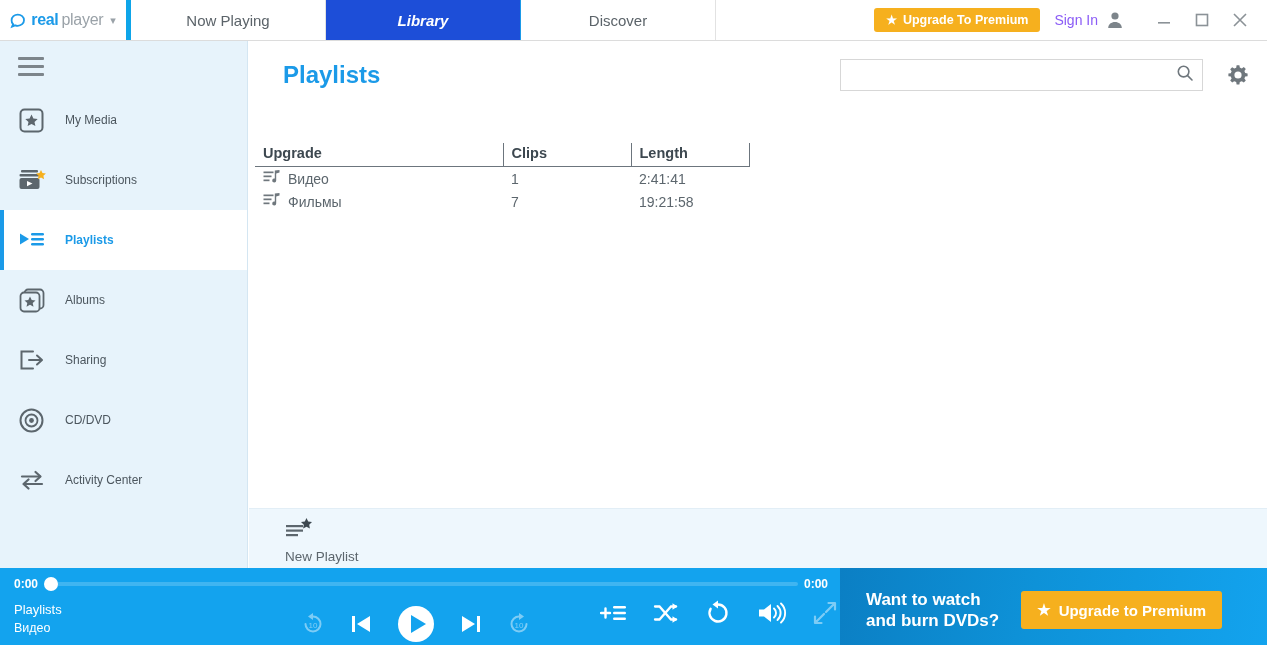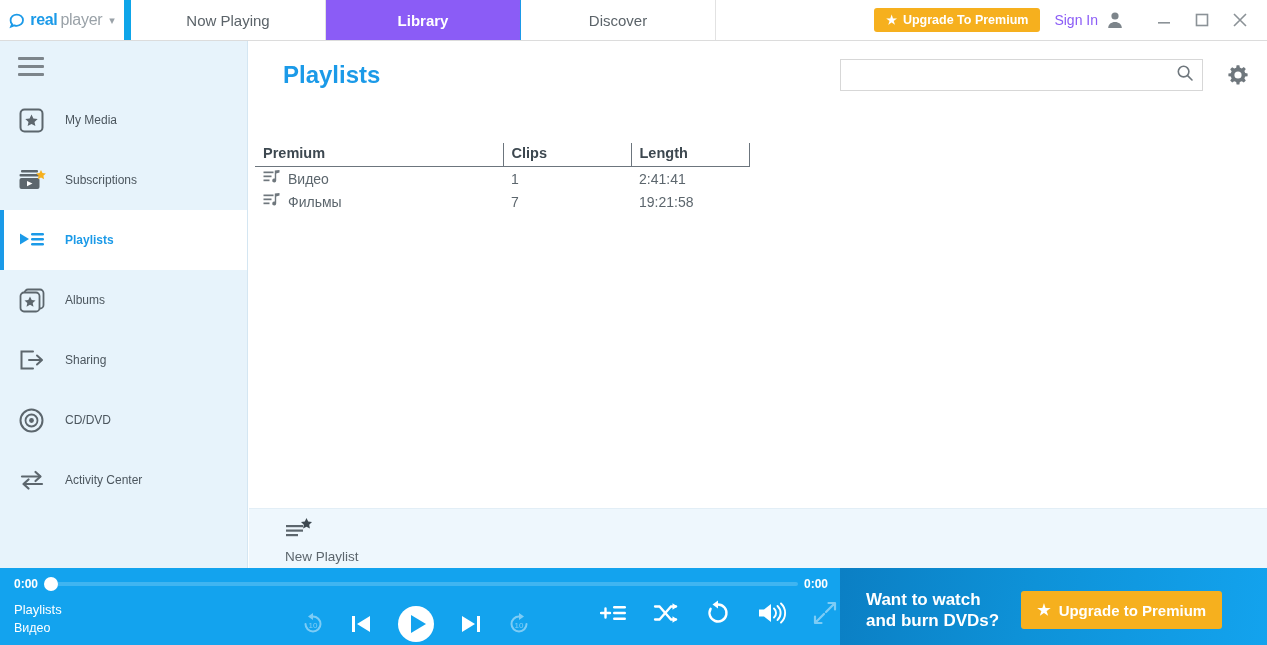--- a/index.html
+++ b/index.html
@@ -13,34 +13,34 @@
   #app { position: relative; width: 1267px; height: 645px; }
 
   
   .titlebar {
     position: absolute; top: 0; left: 0; width: 1267px; height: 41px;
     background: #ffffff; border-bottom: 1px solid #dcdcdc;
     display: flex; align-items: stretch;
   }
   .brand {
     width: 131px; display: flex; align-items: center; justify-content: center;
-    border-right: 7px solid #0ea5e9; gap: 3px;
+    border-right: 5px solid #0ea5e9; gap: 3px;
   }
   .logo-bubble { position: relative; width: 17px; height: 17px; margin-right: 1px; }
   .brand-real { color: #1b9ae8; font-weight: bold; font-size: 16px; letter-spacing: -0.3px; }
   .brand-player { color: #9aa2a8; font-size: 16px; letter-spacing: -0.3px; }
   .brand-caret { color: #9aa2a8; font-size: 11px; margin-left: 4px; }
 
   .nav-tabs { display: flex; align-items: stretch; }
   .tab {
     width: 195px; display: flex; align-items: center; justify-content: center;
     font-size: 15px; color: #5b6369; border-right: 1px solid #e2e2e2;
     cursor: pointer; background: #ffffff;
   }
-  .tab.active { background: #8b5cf6; color: #ffffff; font-weight: bold; border-right-color: #1b9ae8; }
+  .tab.active { background: #1d4ed8; color: #ffffff; font-weight: bold; border-right-color: #1b9ae8; font-style: italic; }
 
   .titlebar-right {
     margin-left: auto; display: flex; align-items: center; gap: 0px; padding-right: 8px;
   }
   .upgrade-top {
     background: #f6b01e; color: #ffffff; font-weight: bold; font-size: 12.5px;
     border: none; border-radius: 3px; height: 24px; padding: 0 12px;
     display: flex; align-items: center; gap: 6px; cursor: pointer; margin-right: 14px;
   }
   .upgrade-top .star { font-size: 12px; line-height: 1; }
@@ -313,21 +313,21 @@
             <circle cx="11" cy="11" r="3.6" fill="#ffffff"></circle>
           </svg>
         </span>
       </div>
     </div>
 
     <div class="table-area">
       <table class="pl">
         <thead>
           <tr>
-            <th class="c-playlist">Premium</th>
+            <th class="c-playlist">Upgrade</th>
             <th class="c-clips">Clips</th>
             <th class="c-length">Length</th>
           </tr>
         </thead>
         <tbody>
           <tr>
             <td>
               <span class="cell-name">
                 <span>
                   <svg width="18" height="16" viewBox="0 0 18 16">

